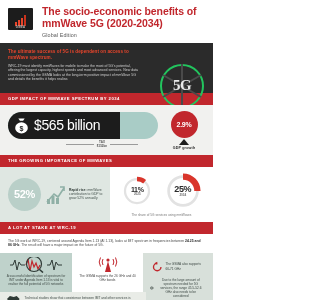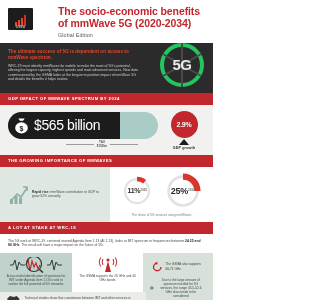--- a/index.html
+++ b/index.html
@@ -6,21 +6,21 @@
   html,body { width:213px; height:300px; }
   body {
     font-family:"Liberation Sans", sans-serif;
     background:#ffffff;
     overflow:hidden;
     color:#3a3a3a;
   }
   .page { width:213px; height:300px; position:relative; background:#f1f1ef; }
 
   
-  .header { background:#ffffff; padding:6px 8px 5px 8px; display:flex; align-items:flex-start; gap:25px; }
+  .header { background:#ffffff; padding:6px 8px 5px 8px; display:flex; align-items:flex-start; gap:9px; }
   .logo {
     width:25px; height:22px; background:#1c1c1c; border-radius:1px;
     position:relative; flex:0 0 auto; margin-top:2px;
     display:flex; align-items:flex-end; justify-content:center; padding-bottom:4px;
   }
   .logo .bars { display:flex; align-items:flex-end; gap:1px; height:11px; }
   .logo .bars i { display:block; width:2px; background:#e8452b; }
   .logo .bars i:nth-child(1){height:4px;}
   .logo .bars i:nth-child(2){height:6px;}
   .logo .bars i:nth-child(3){height:8px;}
@@ -39,23 +39,23 @@
   
   .intro { background:#2b2b2b; padding:6px 8px 6px 8px; position:relative; min-height:50px; }
   .intro .lead {
     color:#e8452b; font-size:4.6px; font-weight:bold; line-height:6px;
     width:128px; letter-spacing:.05px;
   }
   .intro .body {
     color:#cfcfcf; font-size:3.5px; line-height:4.6px; width:132px; margin-top:3px;
   }
   .fivegmark {
-    position:absolute; right:9px; top:0; width:44px; height:44px;
-    border-radius:50%; border:4px solid #22c55e;
-    display:flex; align-items:center; justify-content:center;
+    position:absolute; right:9px; top:21px; width:44px; height:44px;
+    border-radius:50%; border:2px solid #22c55e;
+    display:flex; align-items:center; justify-content:center;font-family:Liberation Serif, serif;
   }
   .fivegmark .txt { color:#e9e9e9; font-size:15px; font-weight:bold; letter-spacing:-.5px; z-index:2; }
   .fivegmark .spoke {
     position:absolute; left:50%; top:50%; width:2px; height:44px;
     background:#4a4a4a; transform-origin:center;
   }
 
   
   .banner {
     background:#c1272d; color:#ffffff; font-size:4.2px; font-weight:bold;
@@ -109,21 +109,21 @@
   }
   .growthicon { width:20px; height:24px; position:relative; flex:0 0 auto; }
   .rapidtxt { font-size:3.4px; line-height:4.3px; color:#44524d; }
   .rapidtxt b { color:#2f3a36; }
   .colB { flex:1 1 auto; background:#ffffff; padding:6px 6px 5px 6px; }
   .donuts { display:flex; justify-content:space-around; align-items:center; }
   .donut { position:relative; width:30px; height:30px; }
   .donut.big { width:36px; height:36px; }
   .donut svg { position:absolute; inset:0; }
   .donut .dlabel {
-    position:absolute; inset:0; display:flex; flex-direction:row;
+    position:absolute; inset:0; display:flex; flex-direction:column;
     align-items:center; justify-content:center;
   }
   .donut .dval { font-size:7px; font-weight:bold; color:#2b2b2b; letter-spacing:-.3px; }
   .donut.big .dval { font-size:9px; }
   .donut .dyr { font-size:3px; color:#6d6d6d; font-weight:bold; margin-top:-1px; }
   .sharecap { font-size:3.2px; color:#7a7a7a; text-align:center; margin-top:4px; }
 
   
   .wrcpara { background:#ffffff; padding:5px 8px 5px 8px; font-size:3.4px; line-height:4.5px; color:#4a4a4a; }
   .wrcpara b { color:#2b2b2b; }
@@ -206,20 +206,21 @@
         <div class="arrowup"></div>
         <div class="glabel">GDP growth</div>
       </div>
     </div>
   </div>
 
   <div class="banner">The growing importance of mmWaves</div>
 
   <div class="twocol">
     <div class="colA">
+      <div class="pct52">52%</div>
       <svg class="growthicon" viewBox="0 0 20 24">
         <path d="M2 20 L9 12 L13 15 L19 6" stroke="#8fb0a6" stroke-width="1.6" fill="none"></path>
         <path d="M15 5 H19 V9" stroke="#8fb0a6" stroke-width="1.6" fill="none"></path>
         <rect x="2" y="17" width="3" height="5" fill="#8fb0a6"></rect>
         <rect x="6.5" y="14" width="3" height="8" fill="#8fb0a6"></rect>
         <rect x="11" y="16" width="3" height="6" fill="#8fb0a6"></rect>
       </svg>
       <div class="rapidtxt">
         <b>Rapid rise:</b>
         <span>mmWave contribution to GDP to grow 52% annually</span>

